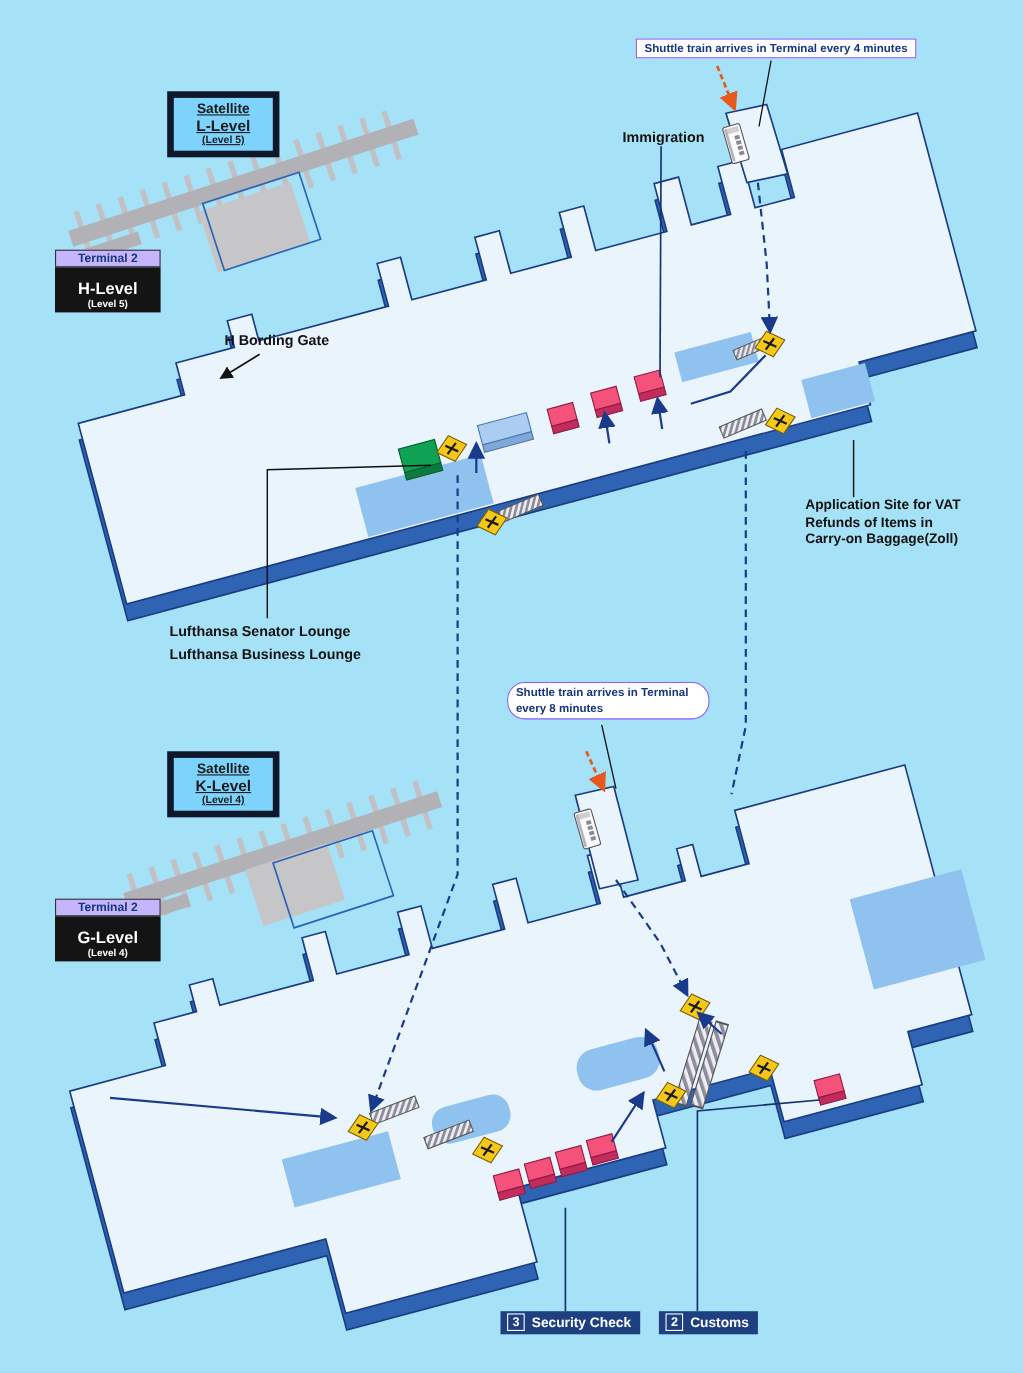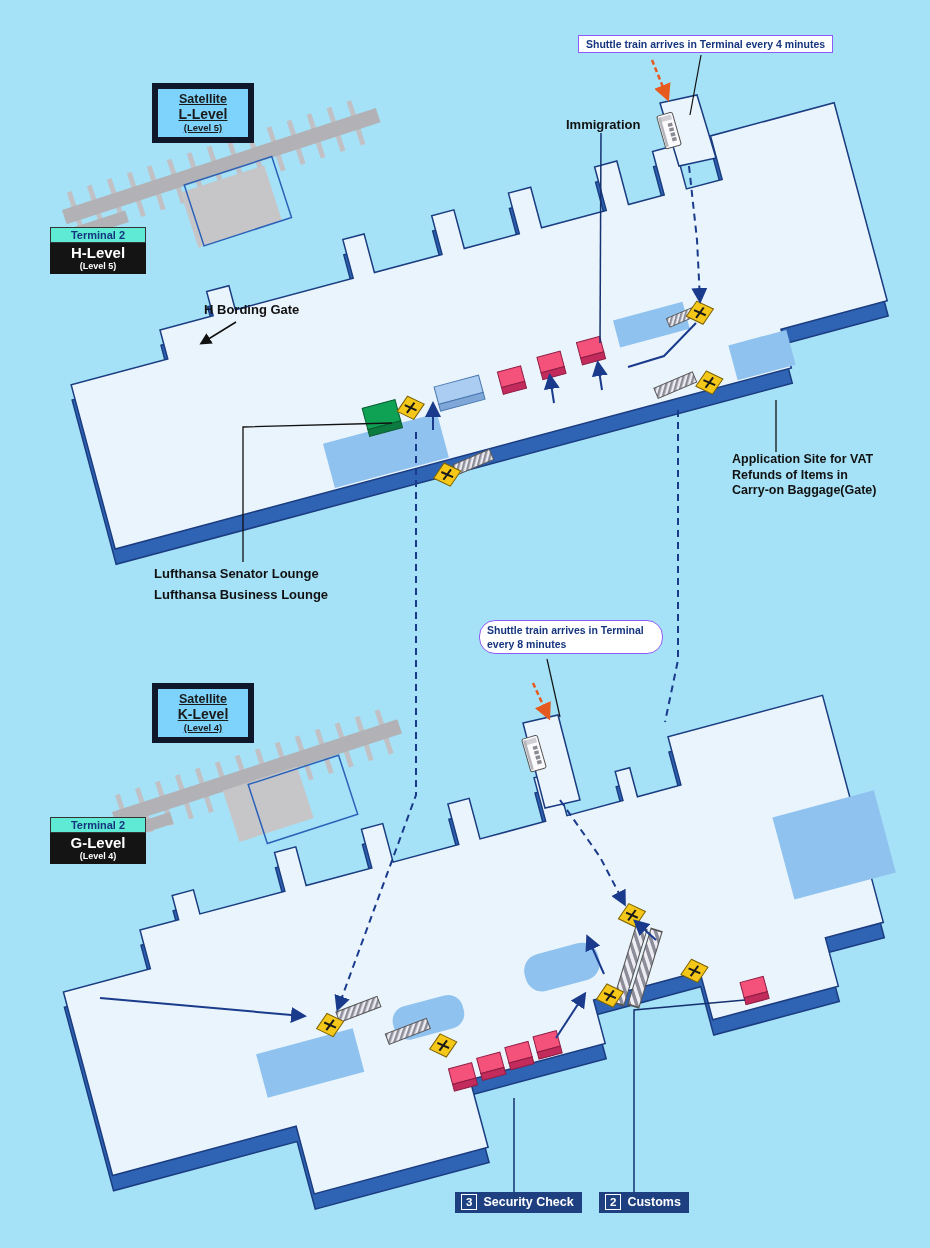--- a/index.html
+++ b/index.html
@@ -10,23 +10,23 @@
   .ann{font-size:13px;line-height:1.2;}
   .box-white{background:#fff;border:1px solid #8b5cf6;color:#16357f;font-size:10.5px;
              padding:2px 7px;white-space:nowrap;}
   .box-white.multi{white-space:normal;width:168px;line-height:1.35;}
   .sat-box{background:#7dd3fc;border:6px solid #0f172a;width:90px;text-align:center;
            padding:3px 0 4px 0;color:#1a1a1a;text-decoration:underline;}
   .sat-box .l1{font-size:12.5px;}
   .sat-box .l2{font-size:14px;text-align:center;}
   .sat-box .l3{font-size:9.5px;}
   .tbox{width:96px;text-align:center;}
-  .tbox-top{background:#5eead4;border:1px solid #333;color:#16357f;font-size:11px;padding:1px 0;}
+  .tbox-top{background:#c4b5fd;border:1px solid #333;color:#16357f;font-size:11px;padding:1px 0;}
   .tbox-main{background:#141414;color:#fff;padding:2px 0 3px 0;}
-  .tbox-main .lv{font-size:15px;line-height:1.1;}
+  .tbox-main .lv{font-size:15px;line-height:1.1;margin-top:10px;}
   .tbox-main .sub{font-size:9px;line-height:1.1;}
   .badge{display:flex;align-items:center;background:#1E4080;color:#fff;font-size:12.5px;
          padding:2px 8px 3px 6px;}
   .badge .num{border:1.5px solid #fff;padding:0 4px;margin-right:6px;font-size:11.5px;line-height:1.25;}
   .vat{width:172px;font-size:12.5px;line-height:1.25;}
 </style>
 </head>
 <body>
 
 <div class="stage">
@@ -218,27 +218,27 @@
   </div>
 </div>
 
 <div class="lbl ann" style="left:566px;top:117px;">Immigration</div>
 
 <div class="lbl ann" style="left:204px;top:302px;">H Bording Gate</div>
 
 <div class="lbl vat" style="left:732px;top:452px;">
   <div>Application Site for VAT</div>
   <div>Refunds of Items in</div>
-  <div>Carry-on Baggage(Gate)</div>
+  <div>Carry-on Baggage(Zoll)</div>
 </div>
 
 <div class="lbl ann" style="left:154px;top:566px;text-align:center;">Lufthansa Senator Lounge</div>
 <div class="lbl ann" style="left:154px;top:587px;">Lufthansa Business Lounge</div>
 
-<div class="lbl box-white multi" style="left:479px;top:620px;border-radius:16px;">
+<div class="lbl box-white multi" style="left:461px;top:620px;border-radius:16px;">
   <div>Shuttle train arrives in Terminal</div>
   <div>every 8 minutes</div>
 </div>
 
 <div class="lbl sat-box" style="left:152px;top:683px;">
   <div class="l1">Satellite</div>
   <div class="l2">K-Level</div>
   <div class="l3">(Level 4)</div>
 </div>
 

